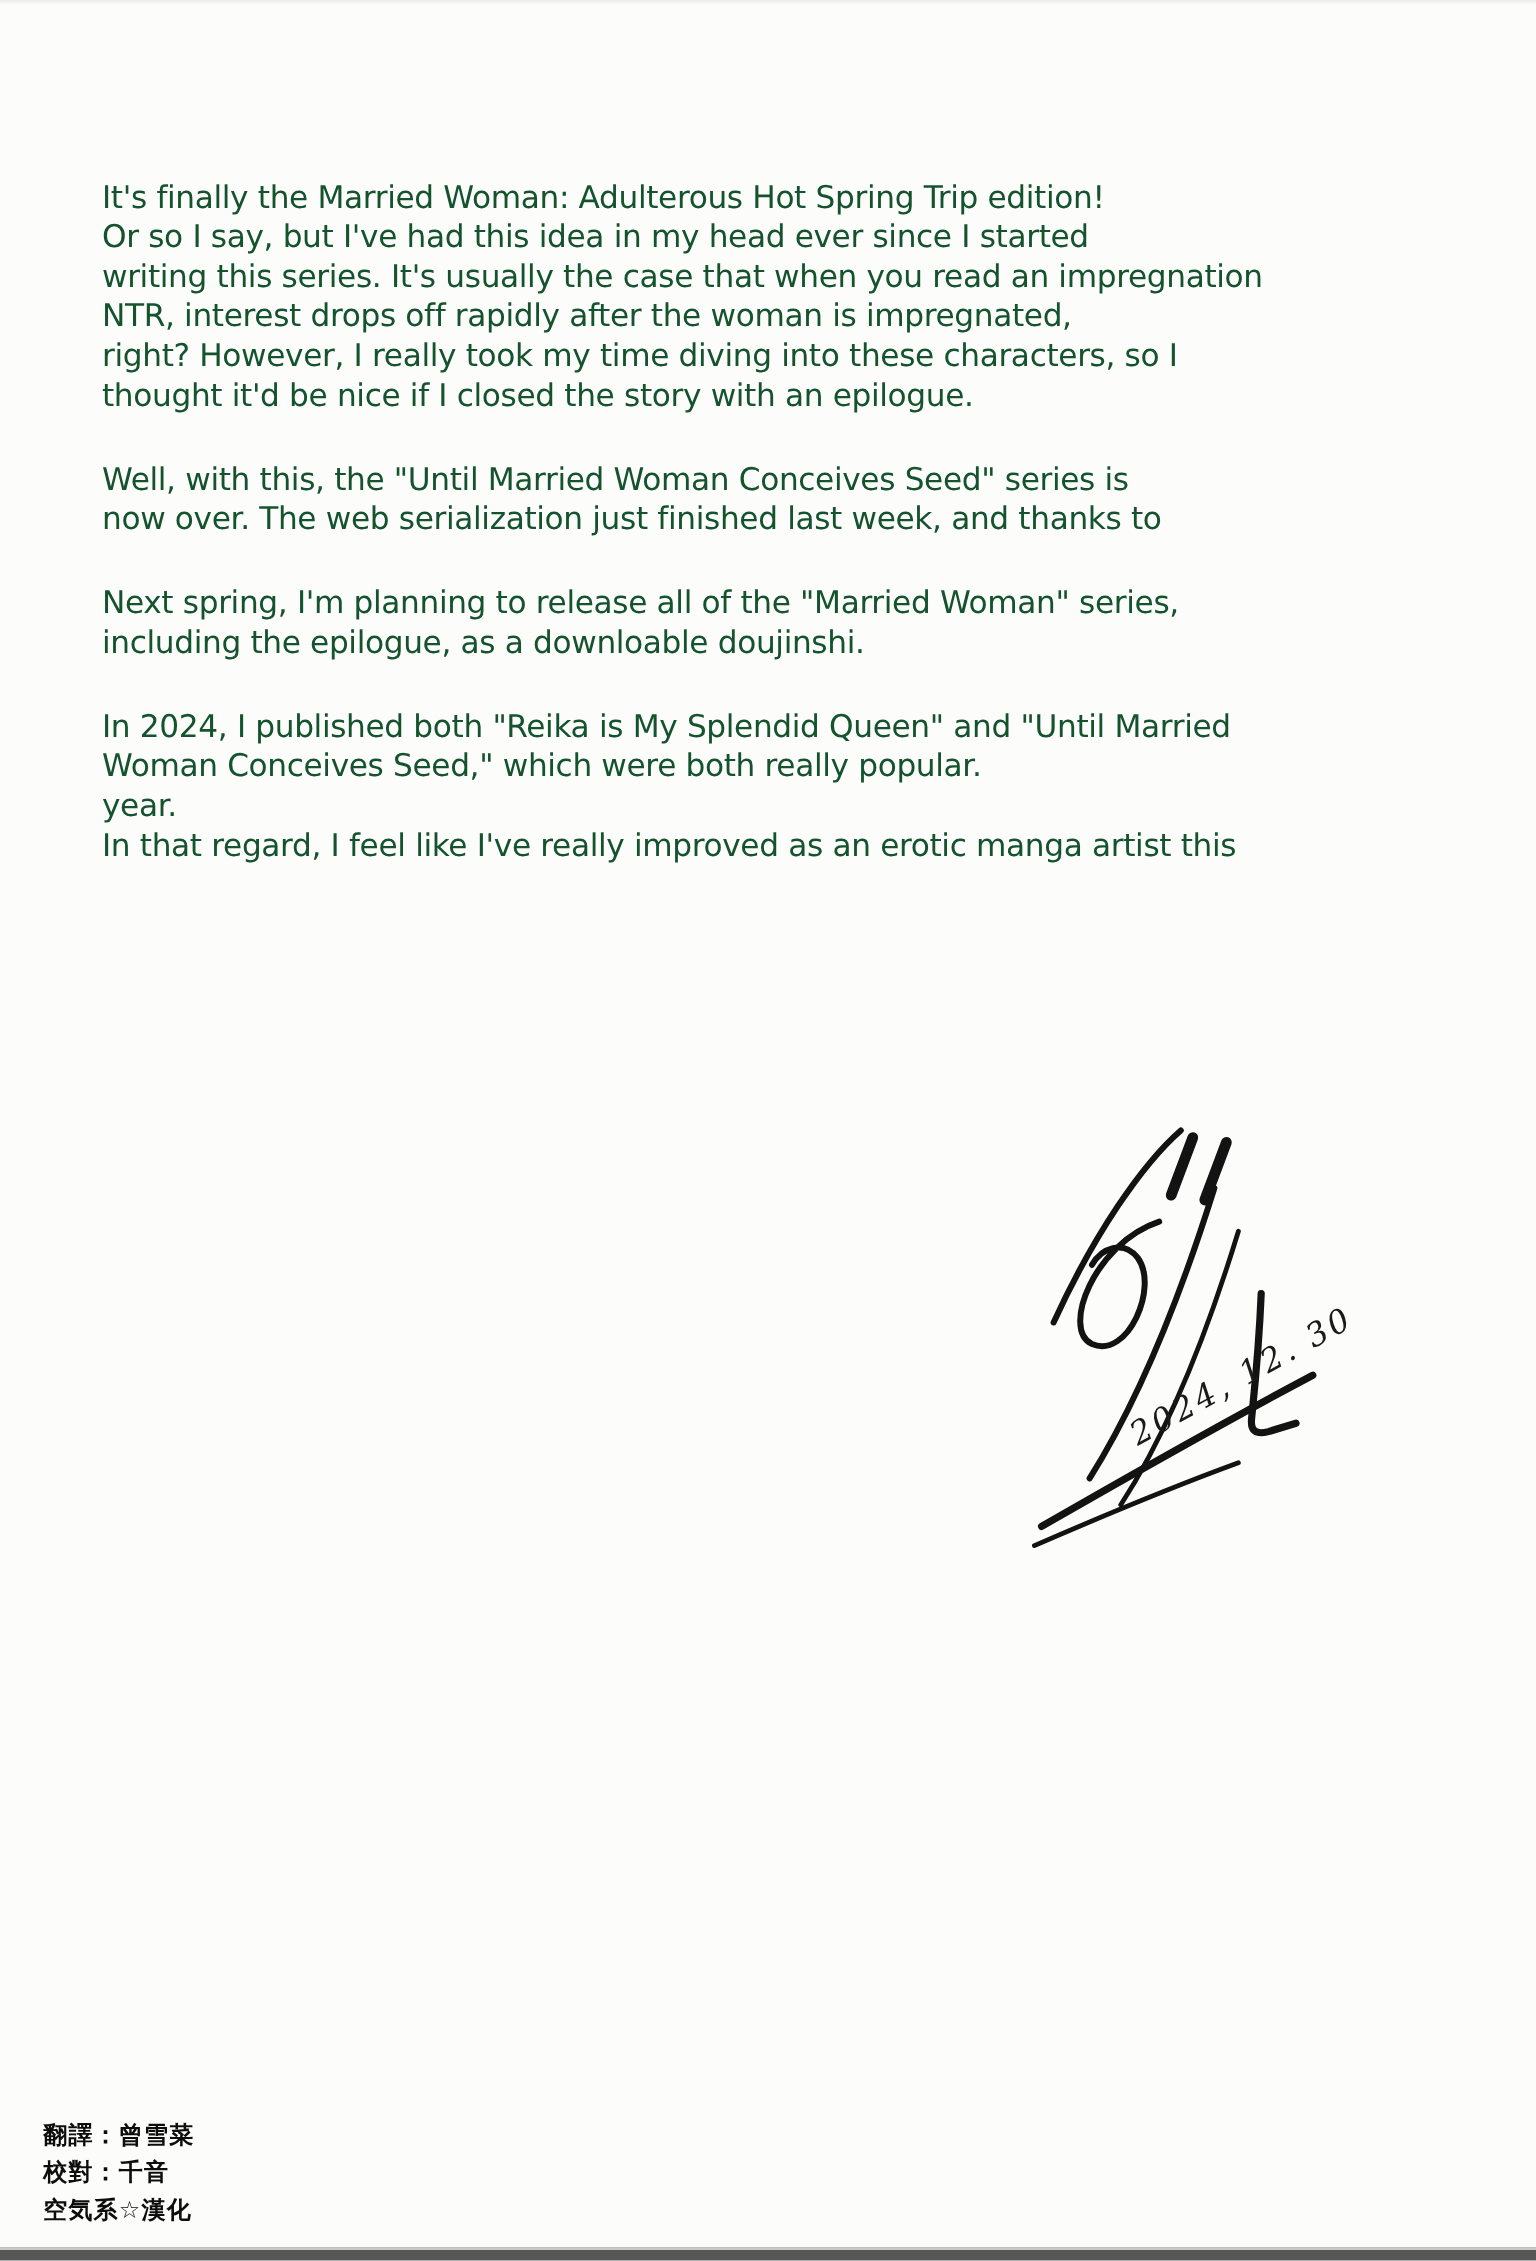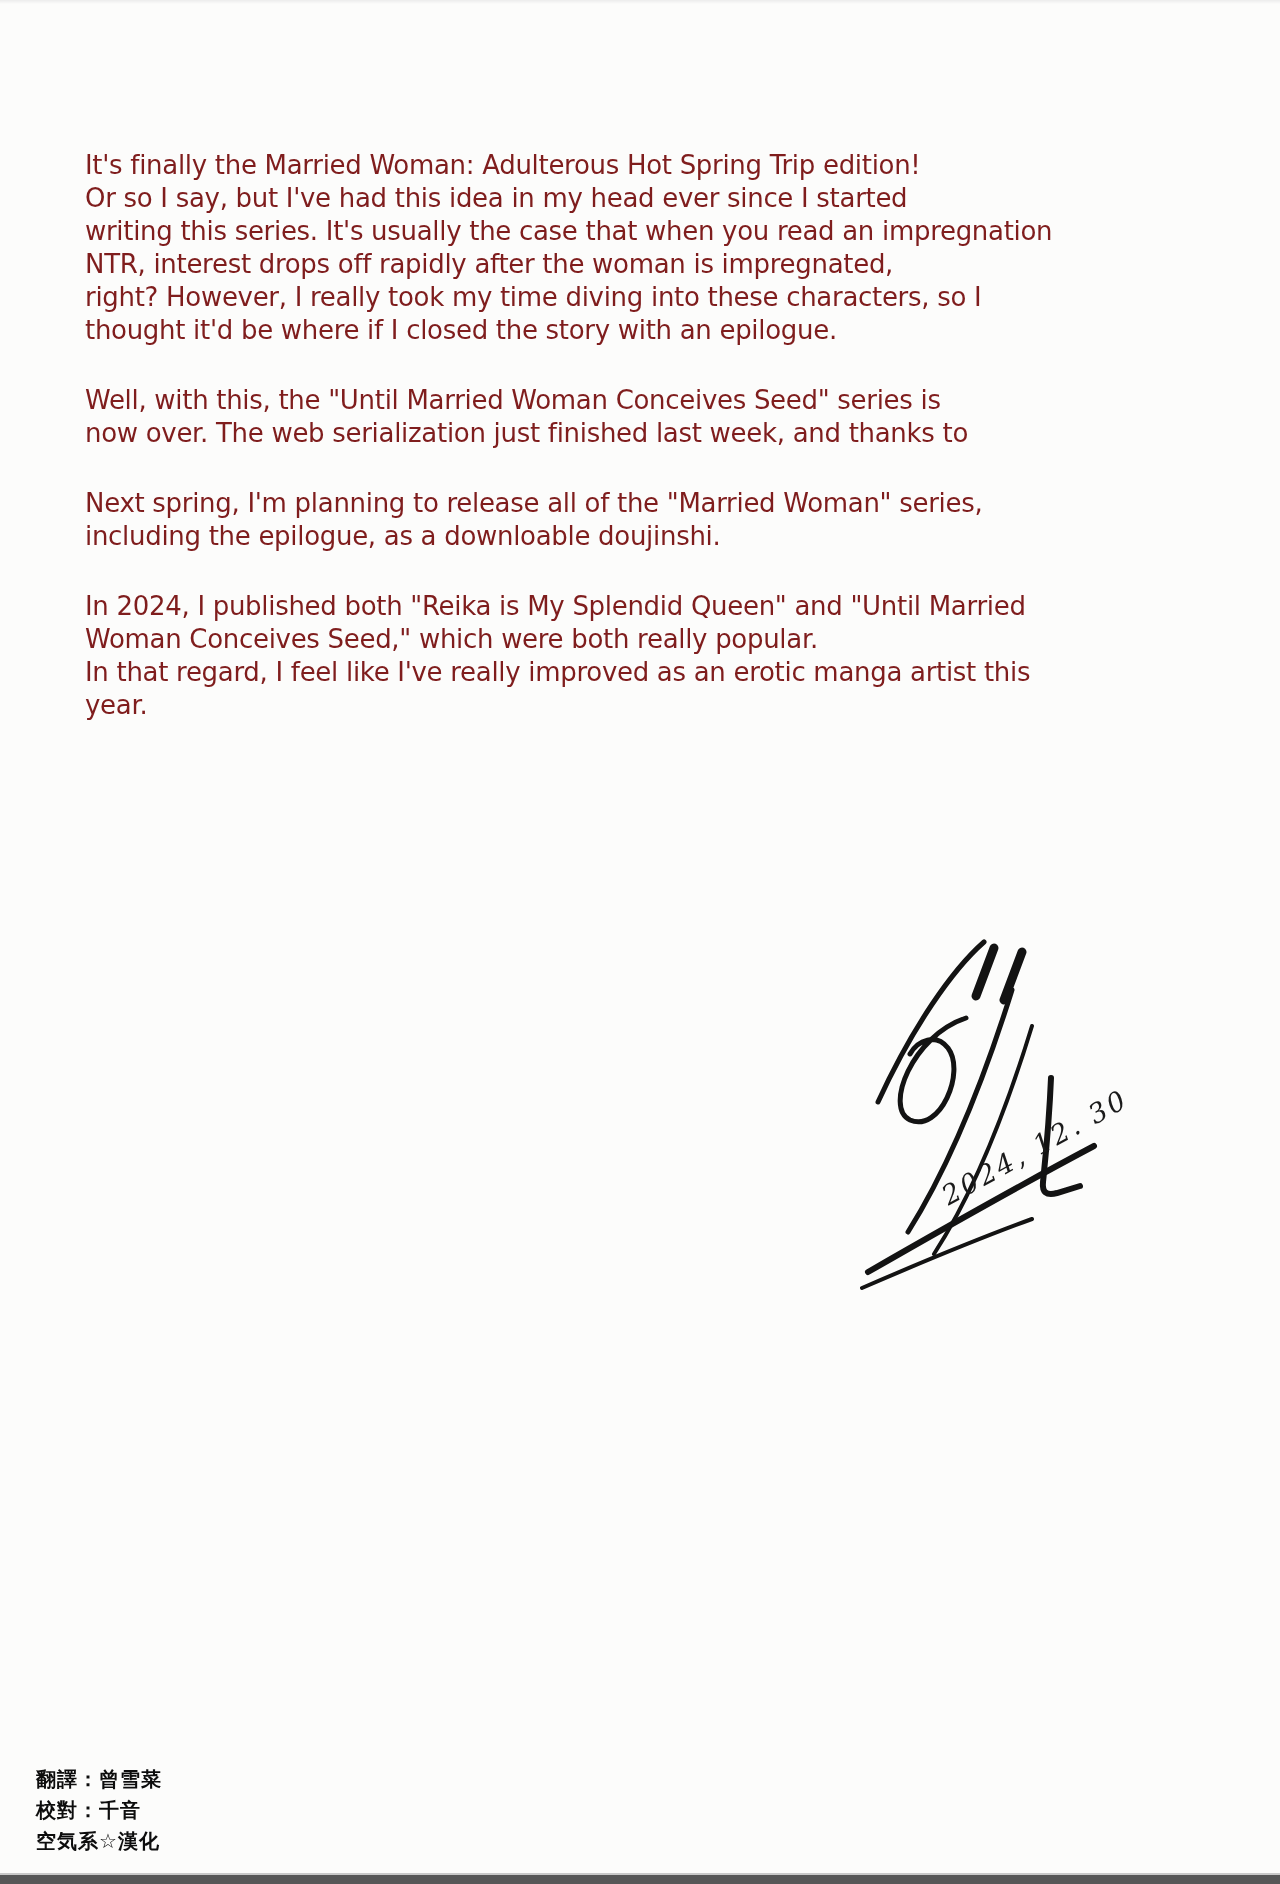--- a/index.html
+++ b/index.html
@@ -16,21 +16,21 @@
     background:linear-gradient(to bottom, #ececec, rgba(252,252,251,0));
   }
   .scan-edge-bottom {
     position:absolute; left:0; bottom:0; width:100%; height:9px;
     background:#575757;
     border-top:2px solid #c9c9c9;
   }
   .afterword {
     position:absolute;
     left:85px; top:149px; width:1015px;
-    color:#7f1d1d;
+    color:#14532d;
     font-size:26px;
     line-height:33px;
     letter-spacing:-0.3px;
   }
   .paragraph { margin:0 0 37px 0; }
   .paragraph .line { white-space:nowrap; }
   .signature {
     position:absolute;
     left:860px; top:930px;
     width:250px; height:365px;
@@ -66,35 +66,35 @@
 
   <div class="scan-edge-top"></div>
 
   <div class="afterword">
     <div class="paragraph">
         <div class="line">It's finally the Married Woman: Adulterous Hot Spring Trip edition!</div>
         <div class="line">Or so I say, but I've had this idea in my head ever since I started</div>
         <div class="line">writing this series. It's usually the case that when you read an impregnation</div>
         <div class="line">NTR, interest drops off rapidly after the woman is impregnated,</div>
         <div class="line">right? However, I really took my time diving into these characters, so I</div>
-        <div class="line">thought it'd be where if I closed the story with an epilogue.</div>
+        <div class="line">thought it'd be nice if I closed the story with an epilogue.</div>
       </div>
     <div class="paragraph">
         <div class="line">Well, with this, the "Until Married Woman Conceives Seed" series is</div>
         <div class="line">now over. The web serialization just finished last week, and thanks to</div>
       </div>
     <div class="paragraph">
         <div class="line">Next spring, I'm planning to release all of the "Married Woman" series,</div>
         <div class="line">including the epilogue, as a downloable doujinshi.</div>
       </div>
     <div class="paragraph">
         <div class="line">In 2024, I published both "Reika is My Splendid Queen" and "Until Married</div>
         <div class="line">Woman Conceives Seed," which were both really popular.</div>
+        <div class="line">year.</div>
         <div class="line">In that regard, I feel like I've really improved as an erotic manga artist this</div>
-        <div class="line">year.</div>
       </div>
   </div>
 
   <div class="signature">
     <svg width="250" height="365" viewBox="0 0 250 365">
       <g fill="none" stroke="#131313" stroke-linecap="round">
 
         <path d="M18,172 C52,98 92,40 124,12" stroke-width="5"></path>
 
         <path d="M134,18 L116,66" stroke-width="9"></path>

